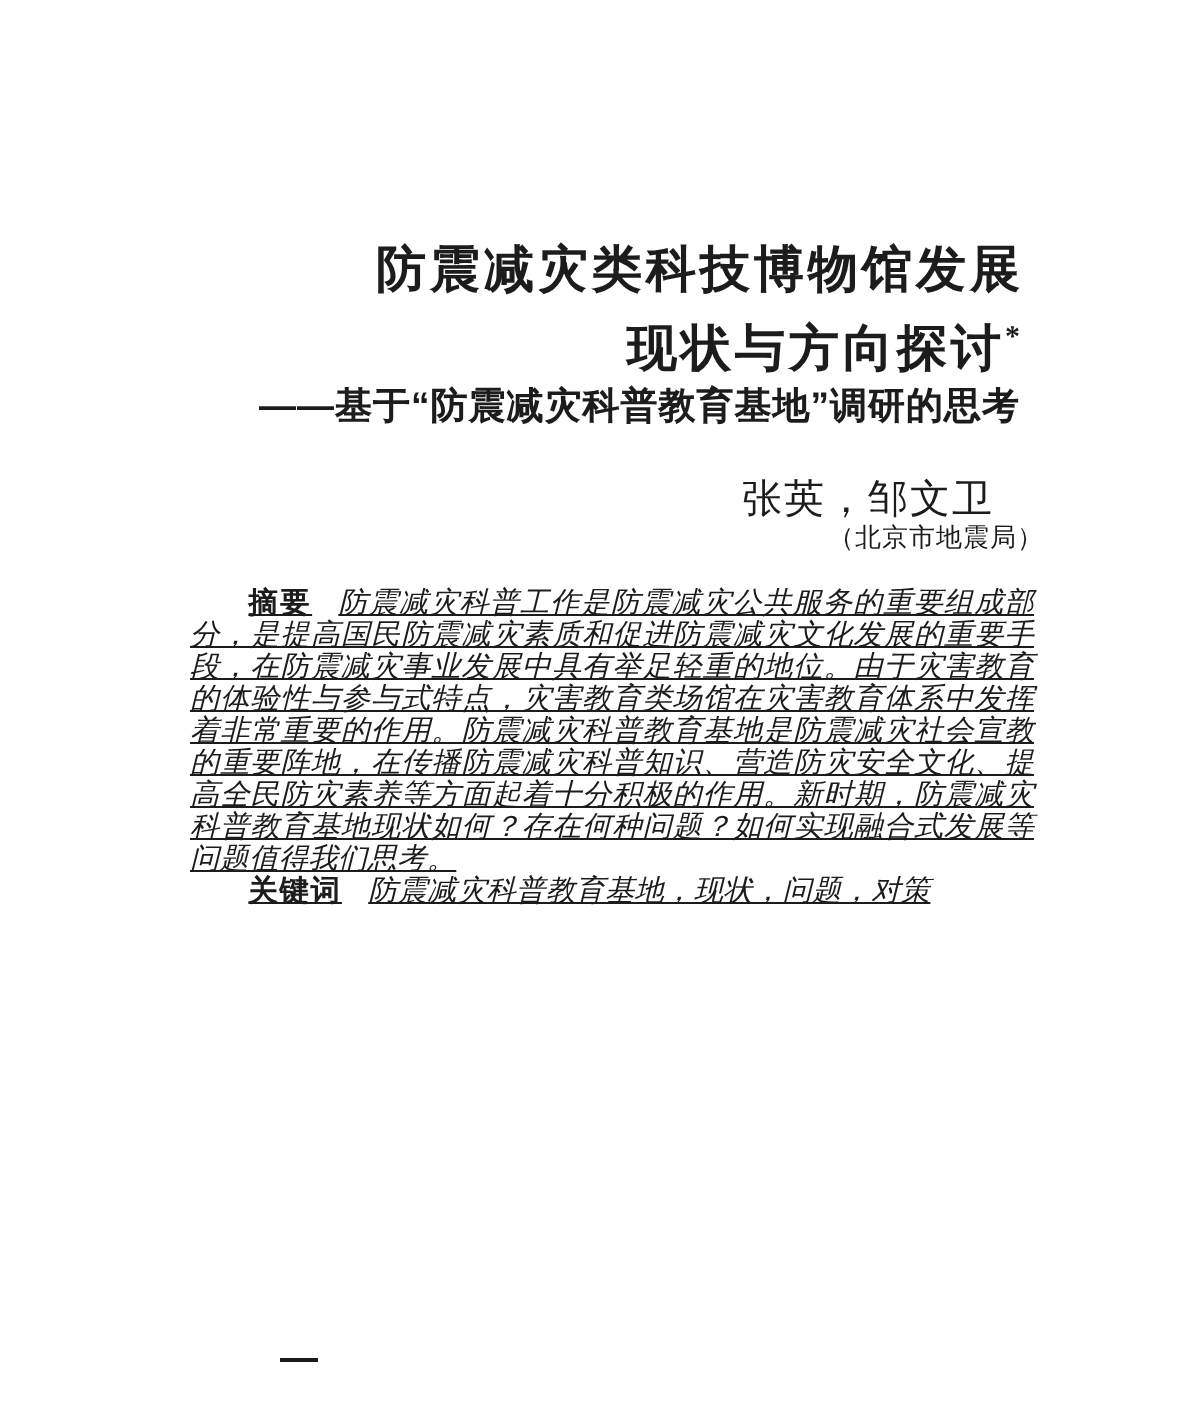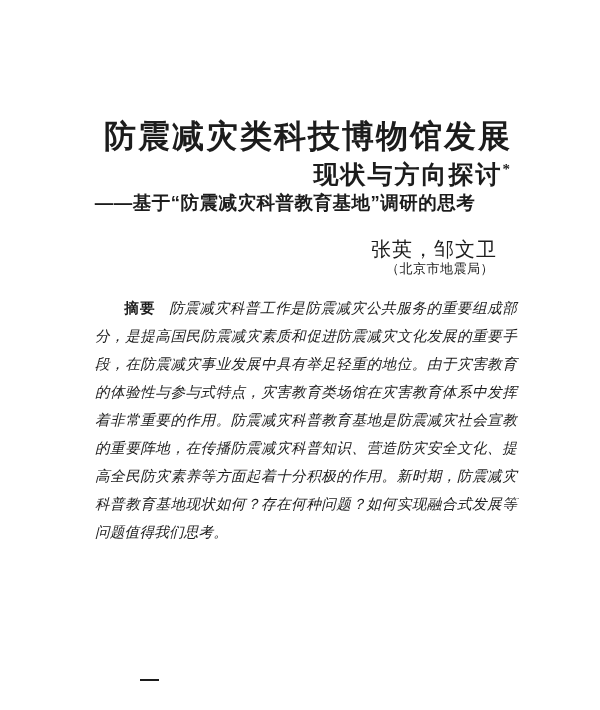--- a/index.html
+++ b/index.html
@@ -10,62 +10,63 @@
     color:#1c1c1c;
     font-family:"Liberation Serif","DejaVu Serif",serif;
     overflow:hidden;
   }
   .title-block{
     position:absolute;
     top:120px;right:88px;left:60px;
     text-align:right;
   }
   .title-line1{
-    font-size:32px;font-weight:bold;letter-spacing:2px;line-height:32px;
+    font-size:25px;font-weight:bold;letter-spacing:2px;line-height:32px;
     font-family:"Liberation Serif","DejaVu Serif",serif;
   }
   .title-line2{
     font-size:25px;font-weight:bold;letter-spacing:2px;line-height:32px;
     margin-top:1px;
     font-family:"Liberation Serif","DejaVu Serif",serif;
   }
   .title-asterisk{
     font-size:15px;vertical-align:super;font-weight:bold;
   }
   .subtitle{
     position:absolute;
     top:190px;right:90px;left:60px;
-    text-align:center;
+    text-align:right;
     font-size:18.5px;font-weight:bold;letter-spacing:0.5px;
     font-family:"Liberation Sans","DejaVu Sans",sans-serif;
     white-space:nowrap;
   }
   .authors{
     position:absolute;
     top:236px;right:103px;left:60px;
     text-align:right;
     font-size:20px;letter-spacing:1px;
   }
   .affiliation{
     position:absolute;
-    top:260px;right:106px;left:60px;
+    top:260px;right:78px;left:60px;
     text-align:right;
     font-size:13px;letter-spacing:0.5px;
   }
   .abstract-block{
     position:absolute;
     top:294px;left:95px;width:422px;
   }
   .abstract-block p{
     margin:0;
-    font-size:14.6px;line-height:28px;
+    font-size:14.6px;line-height:16px;
     text-align:justify;
     text-indent:2em;
     font-style:italic;
     letter-spacing:0.2px;
+    text-decoration:underline;
   }
   .inline-label{
     font-style:normal;
     font-weight:bold;
     font-family:"Liberation Sans","DejaVu Sans",sans-serif;
     margin-right:0.9em;
     letter-spacing:1px;
   }
   .body-block{
     position:absolute;
@@ -106,19 +107,20 @@
   </div>
 
   <div class="subtitle">——基于“防震减灾科普教育基地”调研的思考</div>
 
   <div class="authors">张英，邹文卫</div>
 
   <div class="affiliation">（北京市地震局）</div>
 
   <div class="abstract-block">
     <p><span class="inline-label">摘要</span><span>防震减灾科普工作是防震减灾公共服务的重要组成部分，是提高国民防震减灾素质和促进防震减灾文化发展的重要手段，在防震减灾事业发展中具有举足轻重的地位。由于灾害教育的体验性与参与式特点，灾害教育类场馆在灾害教育体系中发挥着非常重要的作用。防震减灾科普教育基地是防震减灾社会宣教的重要阵地，在传播防震减灾科普知识、营造防灾安全文化、提高全民防灾素养等方面起着十分积极的作用。新时期，防震减灾科普教育基地现状如何？存在何种问题？如何实现融合式发展等问题值得我们思考。</span></p>
+    <p><span class="inline-label">关键词</span><span>防震减灾科普教育基地，现状，问题，对策</span></p>
   </div>
 
 
   <div class="footnote-rule"></div>
 
 
 </div>
 
 </body></html>

